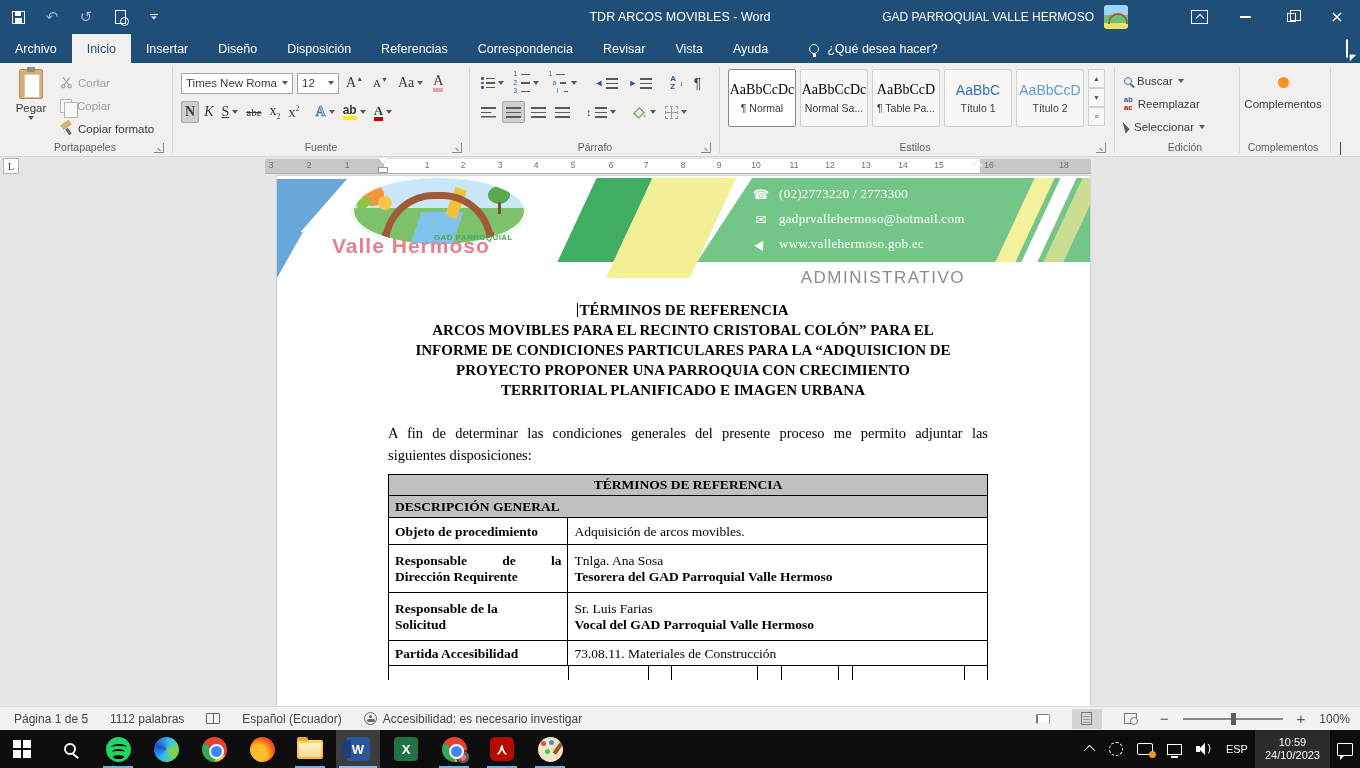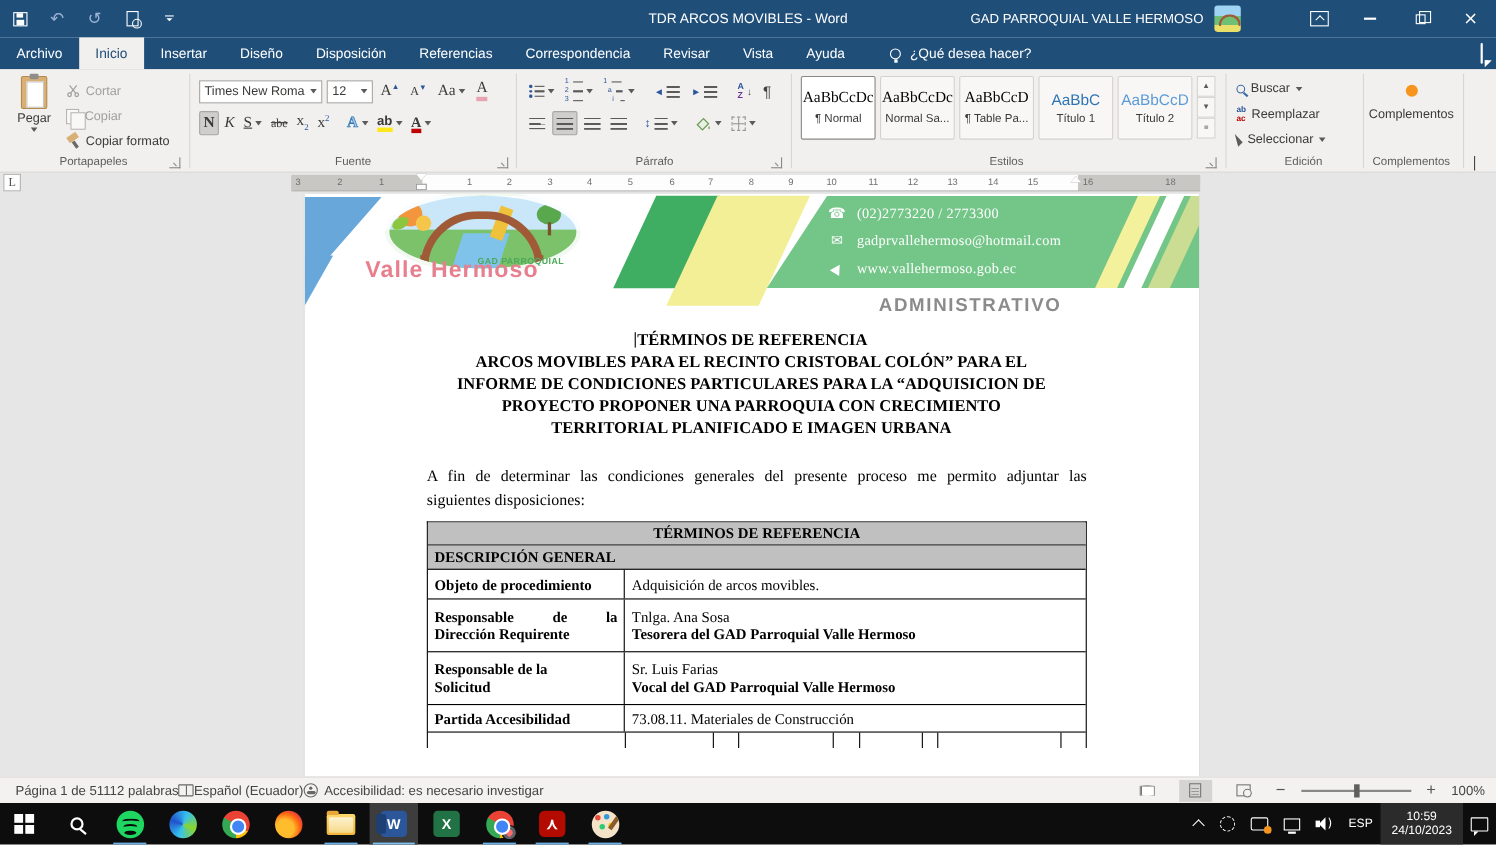--- a/index.html
+++ b/index.html
@@ -131,39 +131,39 @@
 .river{position:absolute;left:62px;top:34px;width:42px;height:32px;background:#7fc3ea;transform:skewX(-18deg)}
 .path{position:absolute;left:96px;top:10px;width:12px;height:30px;background:#f0c23c;transform:rotate(20deg)}
 .flower1{position:absolute;left:8px;top:6px;width:22px;height:22px;border-radius:50%;background:#f2953c}
 .flower2{position:absolute;left:24px;top:18px;width:14px;height:14px;border-radius:50%;background:#f6c64a}
 .leaf{position:absolute;left:2px;top:20px;width:16px;height:10px;border-radius:50%;background:#8cc63f;transform:rotate(-30deg)}
 .tree{position:absolute;right:14px;top:8px;width:22px;height:18px;border-radius:50%;background:#5aa84e}
 .trunk{position:absolute;right:23px;top:24px;width:3px;height:12px;background:#7a5230}
 .logo-title{position:absolute;left:0px;top:62px;font-size:21px;font-weight:bold;color:#e77f8e;letter-spacing:1px}
 .logo-sub{position:absolute;left:102px;top:61px;font-size:8px;font-weight:bold;color:#4ca95c;letter-spacing:.4px}
 
-#admin{position:absolute;left:398px;top:92px;width:290px;text-align:right;font-size:17px;font-weight:bold;color:#8b8b8b;letter-spacing:1.5px}
+#admin{position:absolute;left:398px;top:92px;width:290px;text-align:right;font-size:17px;font-weight:normal;color:#8b8b8b;letter-spacing:1.5px}
 #doctitle{position:absolute;left:61px;top:124px;width:690px;text-align:center;font-weight:bold;font-size:15px;line-height:20px;color:#000}
 .caretbar{display:inline-block;width:1px;height:14px;background:#000;vertical-align:-2px;margin-right:1px}
 #intro{position:absolute;left:111px;top:246px;width:600px;font-size:14.5px;line-height:22px;color:#000}
 .jl{text-align:justify;text-align-last:justify}
 
 #dtable{position:absolute;left:111px;top:298px;width:600px;border:1px solid #000;border-bottom:none;font-size:13.5px;color:#000}
 .trow{display:flex;border-bottom:1px solid #000}
 .thead{background:#c0c0c0;font-weight:bold}
 .tc{padding:1px 6px 0 6px;overflow:hidden}
 .tc.lab{width:180px;border-right:1px solid #000;font-weight:bold;display:flex;flex-direction:column;justify-content:center}
 .tc.val{width:420px;display:flex;flex-direction:column;justify-content:center}
 .v2{font-weight:bold}
 .pcells{display:flex;height:14px}
 .pcell{border-right:1px solid #000;height:14px}
 
 
 #statusbar{position:absolute;left:0;top:706px;width:1360px;height:24px;background:#f3f2f1;border-top:1px solid #dedcda;display:flex;align-items:center;font-size:12px;color:#444}
-.sleft{display:flex;align-items:center;padding-left:14px}
+.sleft{display:flex;align-items:center;gap:22px;padding-left:14px}
 .sbook{width:14px;height:11px;border:1.2px solid #666;border-radius:1px;position:relative}
 .sbook:after{content:"";position:absolute;left:5.5px;top:0;width:1px;height:9px;background:#666}
 .sacc{width:13px;height:13px;border:1.2px solid #666;border-radius:50%;position:relative}
 .sacc:before{content:"";position:absolute;left:4.5px;top:2px;width:3px;height:3px;border-radius:50%;background:#666}
 .sacc:after{content:"";position:absolute;left:2px;top:6px;width:8px;height:3px;background:#666;border-radius:2px}
 .sright{position:absolute;right:10px;display:flex;align-items:center;gap:14px}
 .vbtn{width:30px;height:20px;display:flex;align-items:center;justify-content:center}
 .vbtn.sel{background:#d6d4d2}
 .v-read{width:14px;height:10px;background:linear-gradient(90deg,#777 0 1px,transparent 1px),linear-gradient(#fff,#fff);border:1.2px solid #777;clip-path:polygon(0 10%,50% 0,100% 10%,100% 100%,50% 90%,0 100%)}
 .v-print{width:11px;height:13px;border:1.2px solid #777;background:repeating-linear-gradient(to bottom,transparent 0 2px,#999 2px 3px);background-size:7px 100%;background-position:1px 1px;background-repeat:no-repeat}

